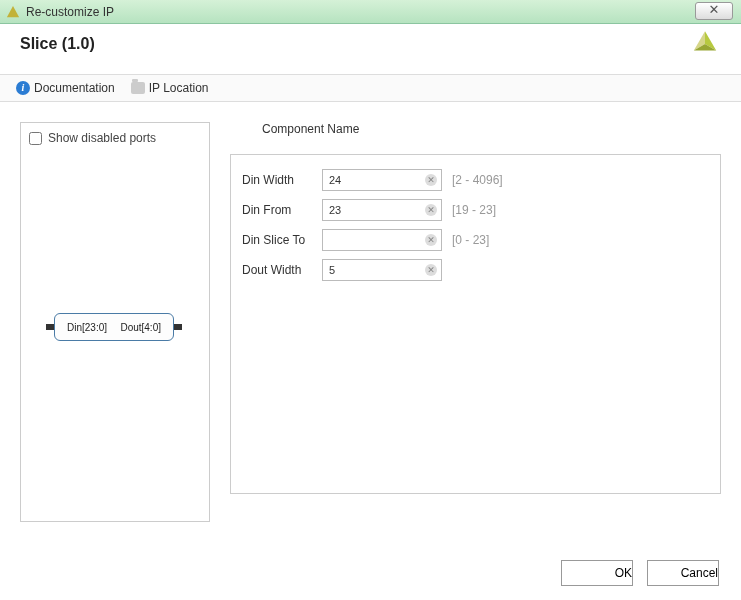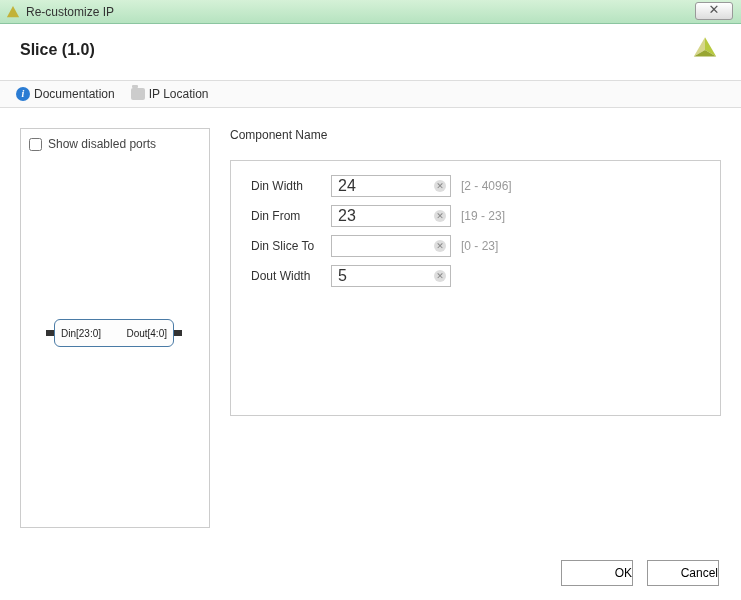--- a/index.html
+++ b/index.html
@@ -37,21 +37,21 @@
   border: 1px solid #999;
   border-radius: 3px;
   background: linear-gradient(#fff,#ddd);
   text-align: center;
   line-height: 14px;
   font-size: 13px;
   color: #555;
   cursor: pointer;
 }
 .header {
-  padding: 10px 20px 14px 20px;
+  padding: 4px 20px 14px 20px;
   display: flex;
   justify-content: space-between;
   align-items: center;
   gap: 29px;
 }
 .header h1 {
   font-size: 16px;
   font-weight: bold;
   color: #222;
 }
@@ -132,21 +132,21 @@
   border: 1.5px solid #4a7ba6;
   border-radius: 6px;
   background: #fdfdfd;
   width: 120px;
   height: 28px;
   position: absolute;
   left: 5px;
   display: flex;
   justify-content: space-between;
   align-items: center;
-  padding: 0 6px;
+  padding: 0 12px;
   font-size: 10px;
   color: #222;
 }
 .block-diagram .port-l,
 .block-diagram .port-r {
   position: absolute;
   top: 11px;
   width: 8px;
   height: 6px;
   background: #333;
@@ -154,38 +154,39 @@
 .block-diagram .port-l { left: -3px; }
 .block-diagram .port-r { right: -3px; }
 .right-panel {
   flex: 1;
 }
 .comp-name-row {
   display: flex;
   align-items: center;
   gap: 12px;
   margin-bottom: 18px;
+  margin-left: 32px;
 }
 .comp-name-row label {
   color: #333;
   white-space: nowrap;
 }
 .comp-name-row input {
   flex: 1;
   height: 22px;
   border: 1px solid #ccc;
   background: #f3f3f3;
   padding: 0 6px;
   color: #555;
 }
 .params-box {
   border: 1px solid #ccc;
   background: #fff;
-  padding: 14px 18px 18px 20px;
-  height: 256px;
+  padding: 14px 18px 18px 11px;
+  height: 340px;
 }
 .param-row {
   display: flex;
   align-items: center;
   margin-bottom: 8px;
 }
 .param-row label {
   width: 80px;
   color: #333;
 }
@@ -197,21 +198,21 @@
   align-items: center;
   background: #fff;
   position: relative;
 }
 .input-wrap input {
   border: none;
   outline: none;
   width: 100%;
   height: 100%;
   padding: 0 20px 0 6px;
-  font-size: 16px;
+  font-size: 11px;
   color: #333;
   background: transparent;
 }
 .input-wrap .clear-x {
   position: absolute;
   right: 4px;
   width: 12px; height: 12px;
   border-radius: 50%;
   background: #ddd;
   color: #888;

